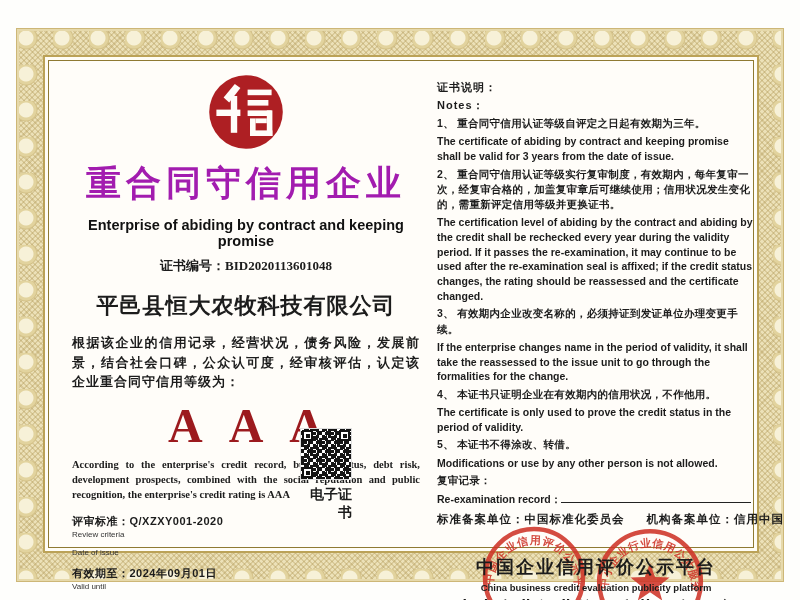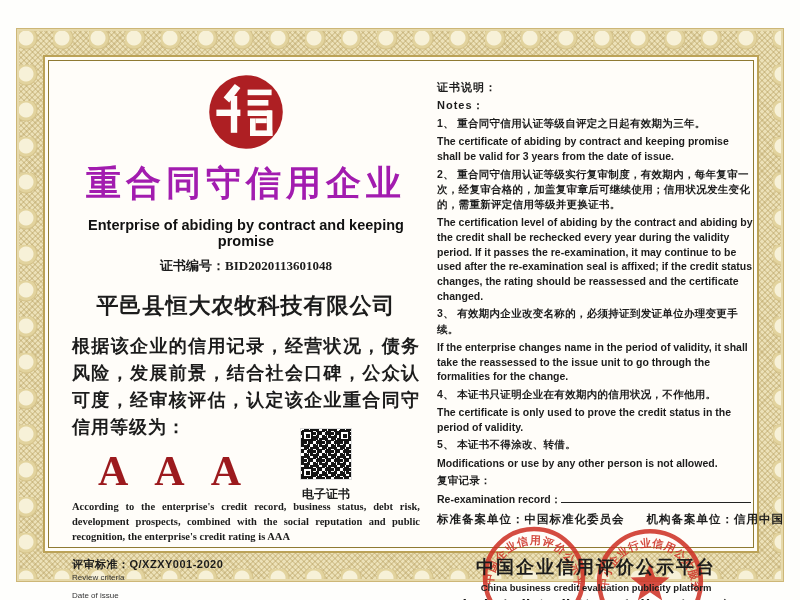--- a/index.html
+++ b/index.html
@@ -30,42 +30,42 @@
   .right-col{position:absolute;left:437px;top:80px;width:318px;}
 
   
   .logo-wrap{text-align:center;margin-bottom:4px;}
   .logo-wrap svg{display:inline-block;}
 
   .title-zh{font-size:35px;font-weight:800;letter-spacing:5px;text-align:center;margin:2px 0 0;color:#a21caf;}
   .title-en{font-size:14.5px;font-weight:700;text-align:center;margin:10px 0 0;color:#111;}
   .cert-no{font-family:"Liberation Serif",serif;font-size:13px;font-weight:700;text-align:center;margin:8px 0 0;}
   .company{font-size:22px;font-weight:700;text-align:center;letter-spacing:1px;margin:16px 0 0;}
-  .stmt-zh{font-size:18px;font-weight:700;line-height:1.5;letter-spacing:1px;text-align:justify;margin:12px 0 0;}
-  .rating{font-family:"Liberation Serif",serif;font-size:42px;font-weight:700;color:#9c1a1e;
-          letter-spacing:26px;text-indent:26px;margin:6px 0 2px;}
+  .stmt-zh{font-size:13px;font-weight:700;line-height:1.5;letter-spacing:1px;text-align:justify;margin:12px 0 0;}
+  .rating{font-family:"Liberation Serif",serif;font-size:48px;font-weight:700;color:#9c1a1e;
+          text-align:center;letter-spacing:26px;text-indent:26px;margin:6px 0 2px;}
   .stmt-en{font-family:"Liberation Serif",serif;font-size:10.5px;font-weight:700;line-height:1.45;text-align:justify;margin:4px 0 0;}
 
   .fields{margin-top:12px;}
   .field{margin-bottom:9px;}
   .field-main{font-size:11px;font-weight:700;letter-spacing:.5px;}
   .field-main .fvalue{font-weight:700;}
   .field-en{font-size:8px;font-weight:400;color:#333;margin-top:1px;}
 
   
   .qr-block{position:absolute;left:228px;top:356px;width:52px;text-align:center;}
   .qr{position:relative;width:50px;height:50px;margin:0 auto;background:#fff;border:1px solid #ddd;
       background-image:
         conic-gradient(#151515 25%,transparent 0 50%,#151515 0 75%,transparent 0),
         conic-gradient(#151515 25%,transparent 0 50%,#151515 0 75%,transparent 0);
       background-size:6px 6px,9px 9px;background-position:0 0,3px 2px;}
   .qr .fp{position:absolute;width:11px;height:11px;border:2px solid #111;background:#fff;box-sizing:border-box;}
   .qr .fp::after{content:"";position:absolute;inset:1.5px;background:#111;}
   .fp.tl{left:1px;top:1px;} .fp.tr{right:1px;top:1px;} .fp.bl{left:1px;bottom:1px;}
-  .qr-caption{font-size:12px;font-weight:700;margin-top:6px;}
+  .qr-caption{font-size:14px;font-weight:700;margin-top:6px;text-align:right;}
 
   
   .right-col p{margin:0 0 3px;}
   .note-head{font-size:11px;font-weight:700;letter-spacing:1px;}
   .nzh{font-size:10.5px;font-weight:700;line-height:1.45;letter-spacing:.3px;}
   .nen{font-size:10.5px;font-weight:600;line-height:1.4;}
   .uline{display:inline-block;width:190px;border-bottom:1.5px solid #222;height:10px;}
 
   .filing{display:flex;gap:22px;margin-top:6px;font-size:11.5px;font-weight:800;letter-spacing:1px;white-space:nowrap;}
 

